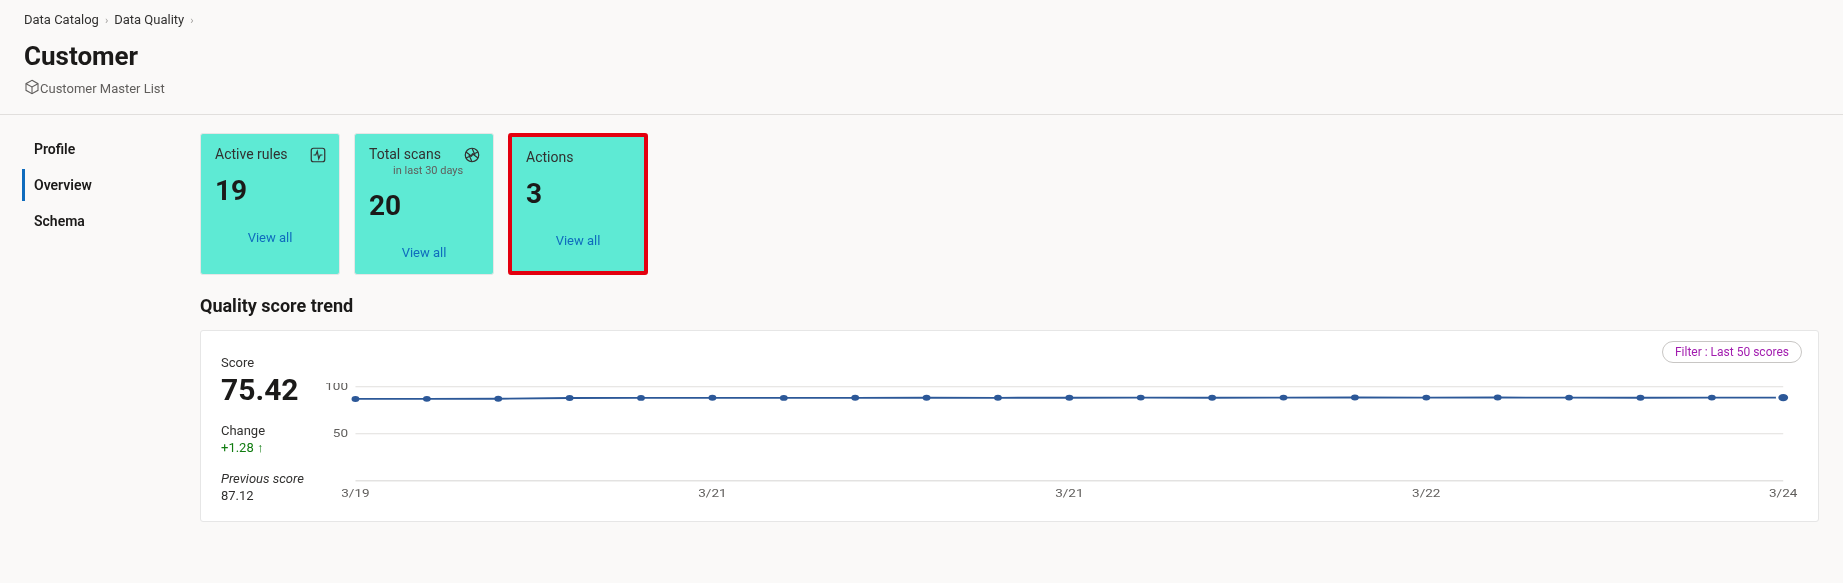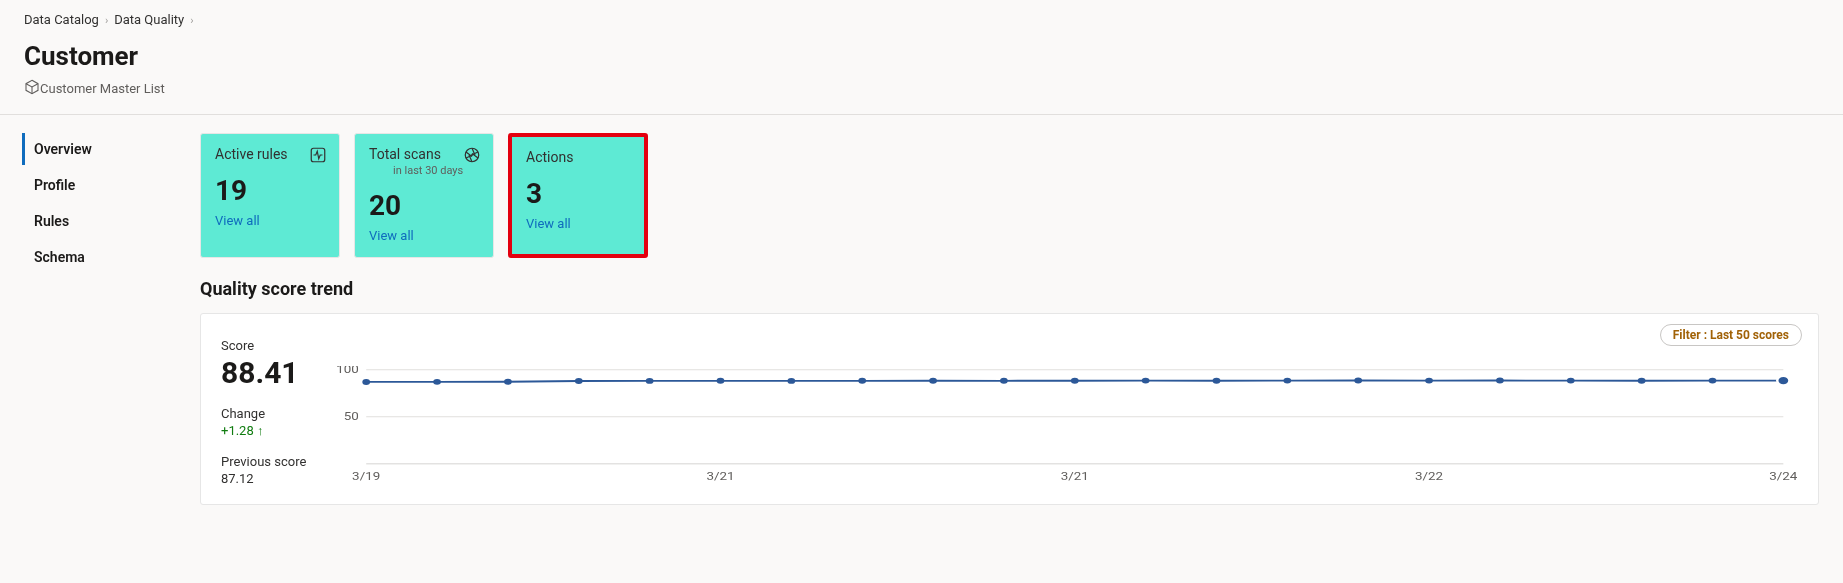--- a/index.html
+++ b/index.html
@@ -78,21 +78,21 @@
     position: relative;
   }
   .card.highlight {
     border: 4px solid #e3000f;
   }
   .card-title { font-size: 14px; color:#323130; }
   .card-sub { font-size: 11px; color:#605e5c; margin-top:2px;padding-left:24px; }
   .card-icon { position:absolute; top:12px; right:12px; color:#323130; }
   .card-icon svg { width:18px; height:18px; }
   .card-value { font-size: 28px; font-weight:700; margin-top:12px; color:#1b1a19; }
-  .card-link { margin-top:6px; color:#0f6cbd; font-size:13px; cursor:pointer; }
+  .card-link { margin-top:23px; color:#0f6cbd; font-size:13px; cursor:pointer;text-align:center; }
   
   .section-title {
     font-size: 18px;
     font-weight: 700;
     color:#1b1a19;
     margin-bottom: 14px;
   }
   .trend-box {
     background:#fff;
     border:1px solid #e6e6e6;
@@ -100,35 +100,34 @@
     padding:24px 20px 18px 20px;
     display:flex;
     align-items:flex-end;
     position:relative;
   }
   .score-col { width:100px; flex:0 0 100px; }
   .score-label { font-size:13px; color:#323130; }
   .score-big { font-size:30px; font-weight:700; color:#1b1a19; margin-top:2px; }
   .score-change-label { font-size:13px; margin-top:16px; color:#323130;}
   .score-change-val { font-size:13px; color:#107c10; margin-top:2px; }
-  .score-prev-label { font-size:13px; margin-top:16px; color:#323130;}
+  .score-prev-label { font-size:13px; margin-top:16px; color:#323130;font-style:italic;}
   .score-prev-val { font-size:13px; color:#323130; margin-top:2px; }
   .filter-pill {
     position:absolute;
     top:10px; right:16px;
     border:1px solid #c8c6c4;
     border-radius:14px;
     padding:3px 12px;
     font-size:12px;
-    color:#a16207;
+    color:#a21caf;
     background:#fff;
     cursor:pointer;
-    font-weight:bold;
-  }
-  .chart-wrap { flex:1; padding-top:22px;margin-left:11px; }
+  }
+  .chart-wrap { flex:1; padding-top:22px; }
   .chart-svg { width:100%; height:120px; display:block; }
   .grid-line { stroke:#e1dfdd; stroke-width:1; }
   .zero-line { stroke:#c8c6c4; stroke-width:1; }
   .data-line { stroke:#2c5898; stroke-width:2; fill:none; }
   .dot { fill:#2c5898; }
   .dot-outer { fill:#2c5898; stroke:#fff; stroke-width:2; }
   .ytick { font-size:11px; fill:#605e5c; text-anchor:end; }
   .xtick { font-size:11px; fill:#605e5c; text-anchor:middle; }
 </style>
 </head>
@@ -149,23 +148,22 @@
         <path d="M3 7 L12 12 L21 7"></path>
         <path d="M12 12 L12 22"></path>
       </svg>
     </span>
     <span>Customer Master List</span>
   </div>
 </div>
 
 <div class="main">
   <aside class="sidebar">
+    <div class="sidebar-item">Profile</div>
     <div class="sidebar-item active">Overview</div>
-    <div class="sidebar-item">Profile</div>
-    <div class="sidebar-item">Rules</div>
     <div class="sidebar-item">Schema</div>
   </aside>
 
   <section class="content">
 
     <div class="cards-row">
 
       <div class="card">
         <div class="card-title">Active rules</div>
         <div class="card-icon">
@@ -201,21 +199,21 @@
         <div class="card-value">3</div>
         <div class="card-link">View all</div>
       </div>
     </div>
 
     <h2 class="section-title">Quality score trend</h2>
 
     <div class="trend-box">
       <div class="score-col">
         <div class="score-label">Score</div>
-        <div class="score-big">88.41</div>
+        <div class="score-big">75.42</div>
         <div class="score-change-label">Change</div>
         <div class="score-change-val">+1.28 ↑</div>
         <div class="score-prev-label">Previous score</div>
         <div class="score-prev-val">87.12</div>
       </div>
 
       <div class="filter-pill">Filter : Last 50 scores</div>
 
       <div class="chart-wrap">
         <svg class="chart-svg" id="trend-chart" viewBox="0 0 1200 130" preserveAspectRatio="none">

